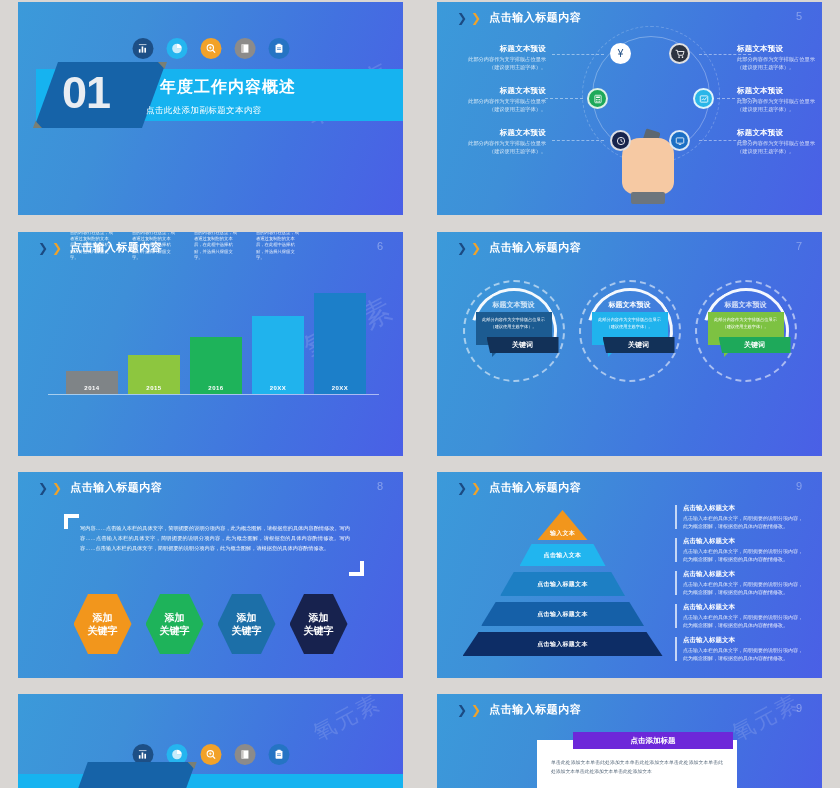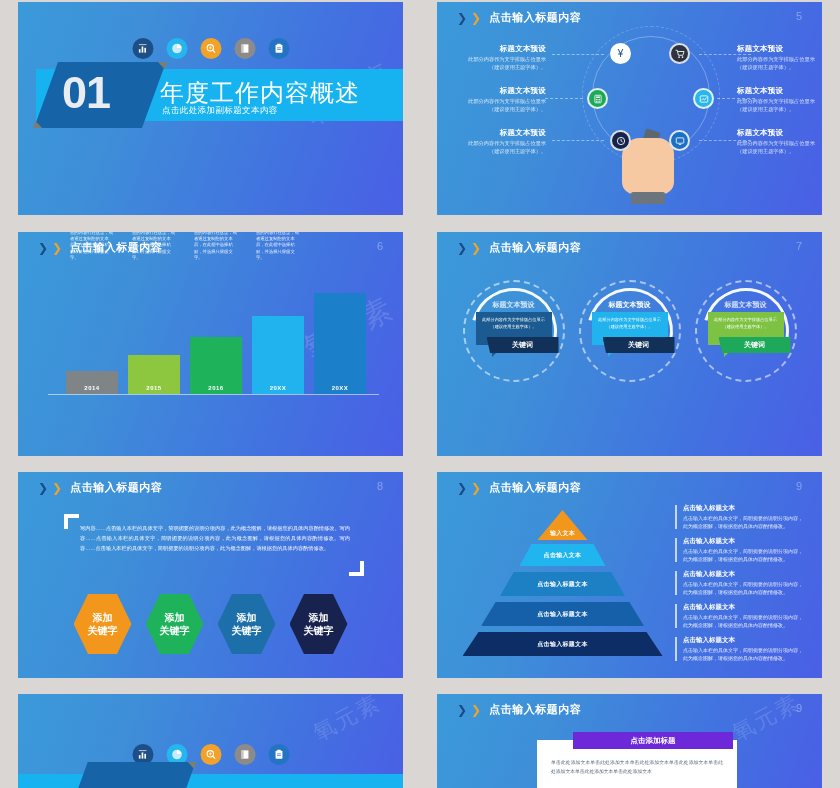--- a/index.html
+++ b/index.html
@@ -88,25 +88,25 @@
     border-bottom: 7px solid #7a7f74; border-right: 9px solid transparent;
   }
   .big-num {
     position: absolute; left: 44px; top: 68px;
     font-size: 45px; font-weight: bold; color: #e9edf2;
     letter-spacing: -1px; line-height: 1;
     font-family: "Liberation Sans", sans-serif;
   }
   .cover-title {
     position: absolute; left: 142px; top: 75px;
-    font-size: 24px; font-weight: normal; color: #ffffff;
+    font-size: 16px; font-weight: bold; color: #ffffff;
     letter-spacing: 1px;
   }
   .cover-sub {
-    position: absolute; left: 144px; top: 103px;
+    position: absolute; left: 128px; top: 103px;
     font-size: 8.5px; color: #ffffff; letter-spacing: .4px;
   }
 
   
   .hub-wrap { position: absolute; inset: 0; }
   .ring {
     position: absolute; border-radius: 50%;
     border: 1px solid rgba(255,255,255,0.30);
   }
   .ring.outer { left: 155px; top: 34px; width: 118px; height: 118px; }

